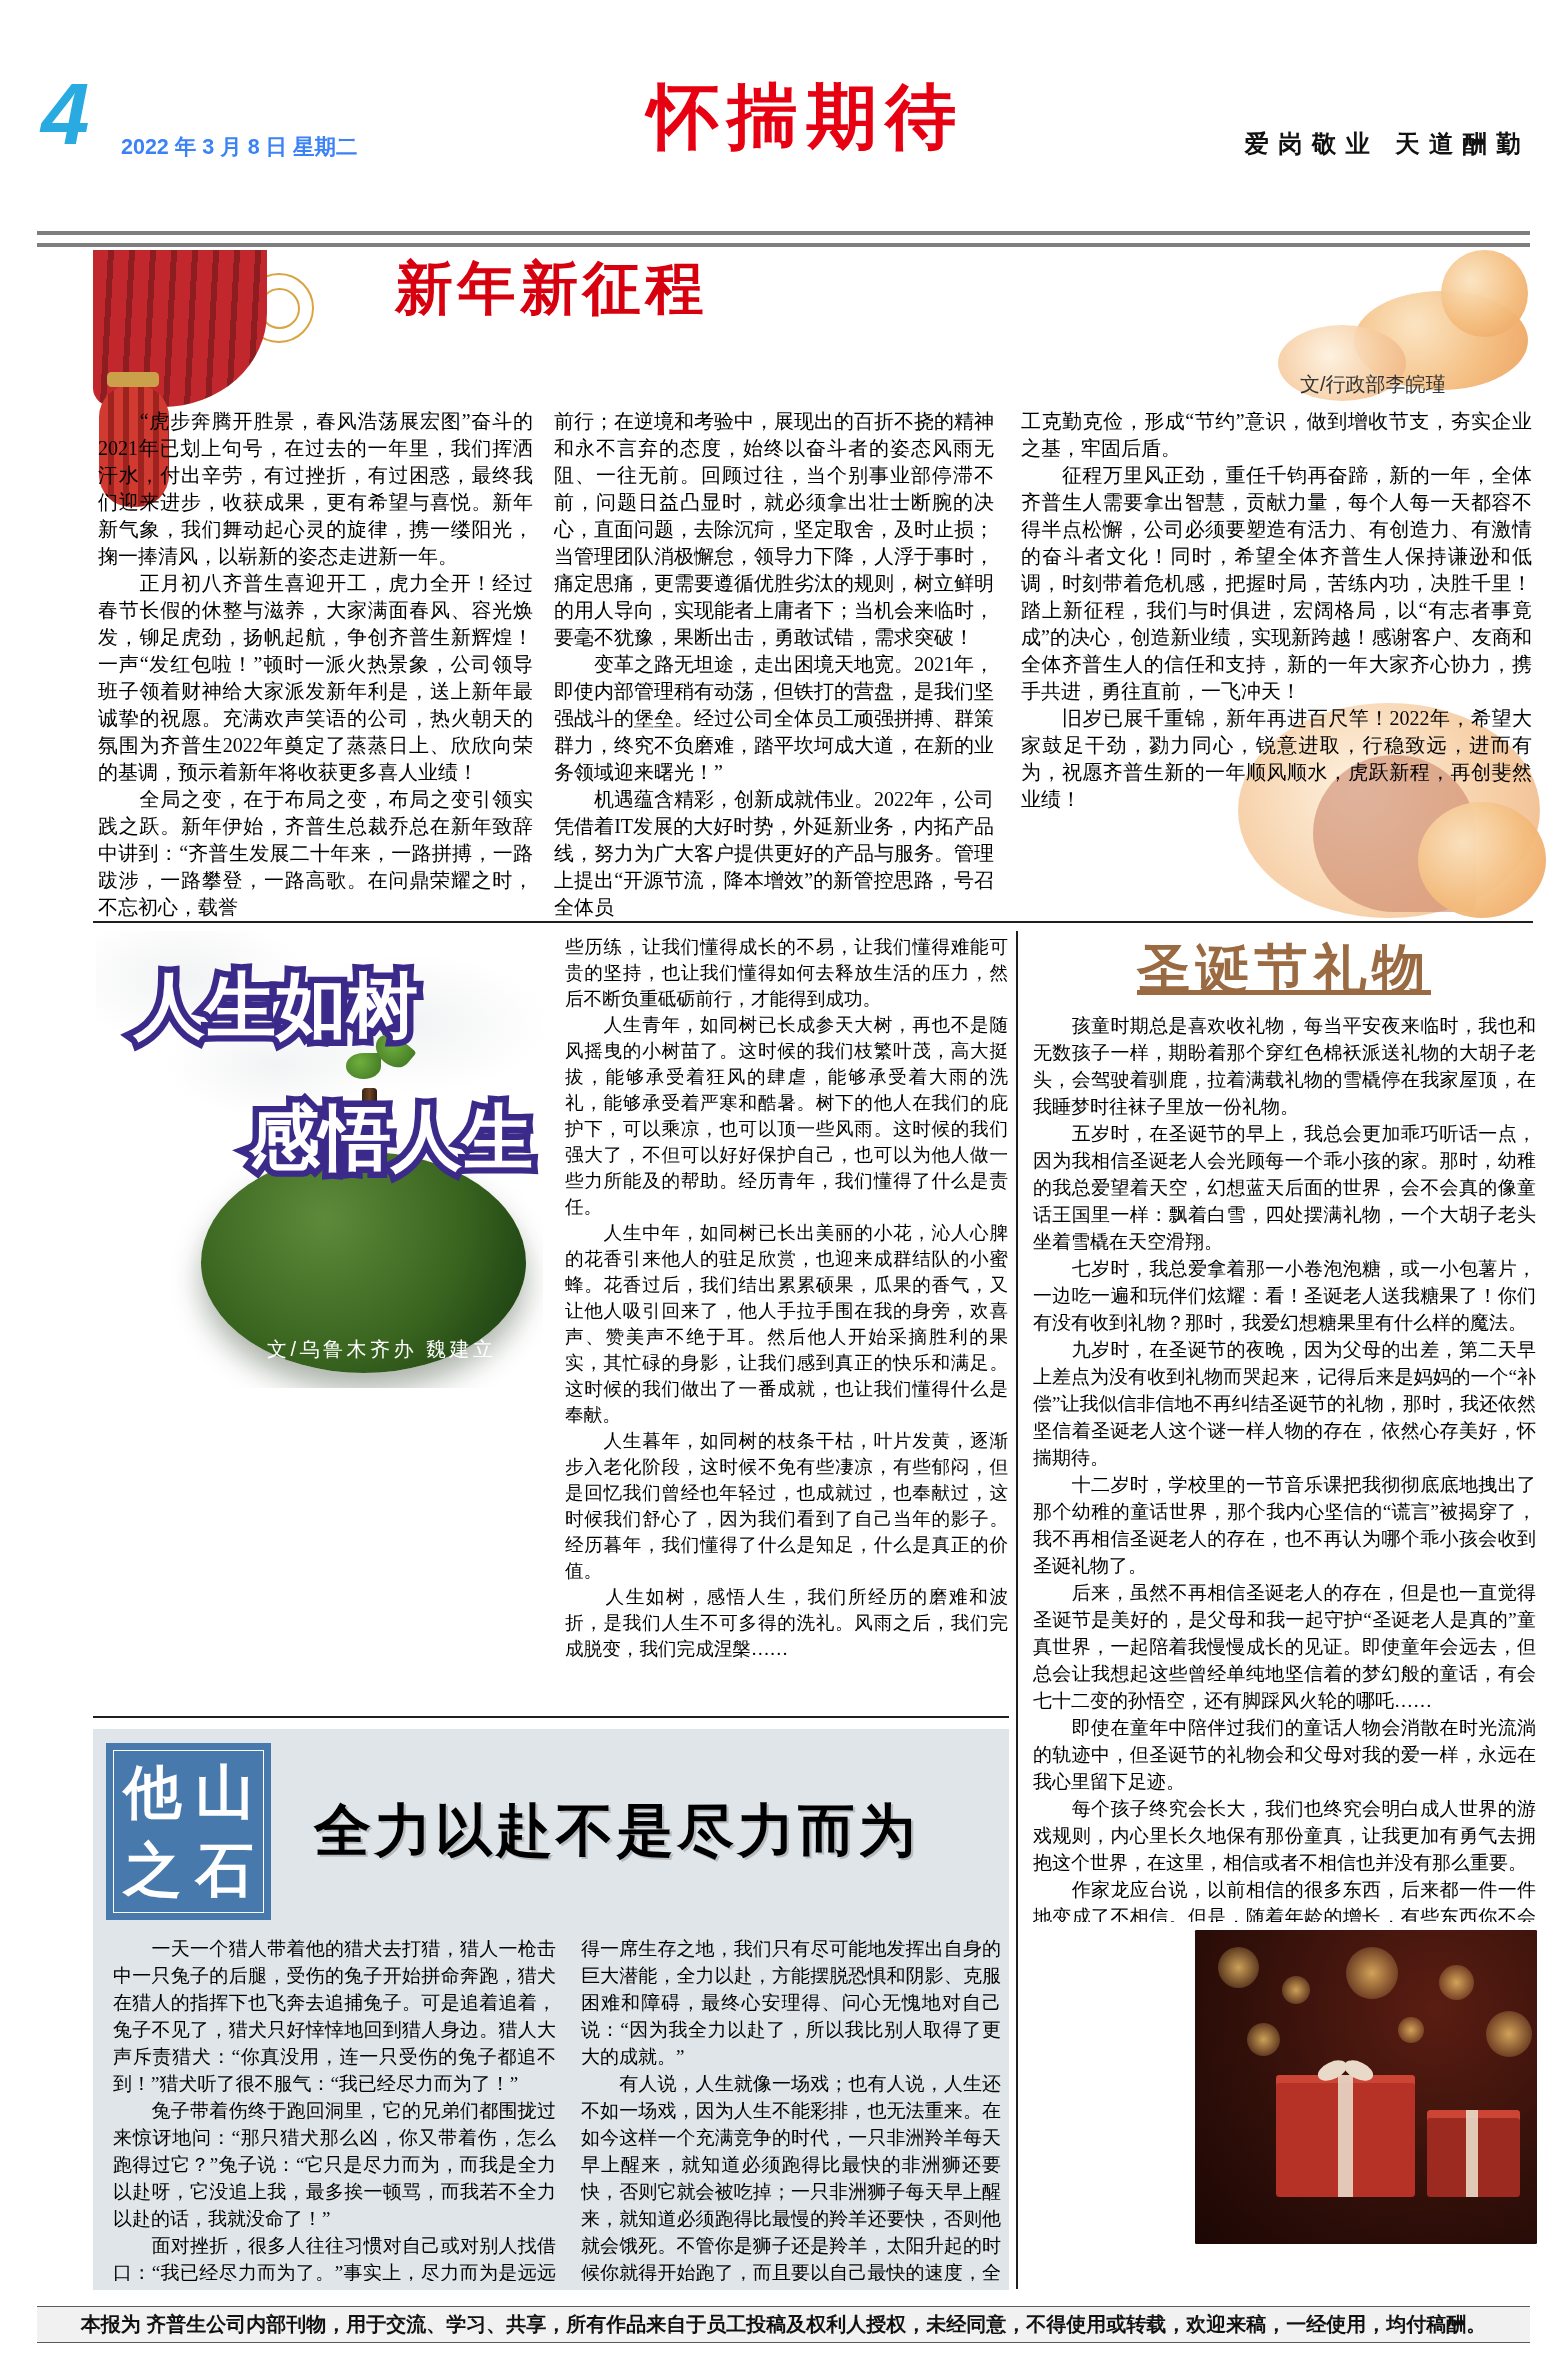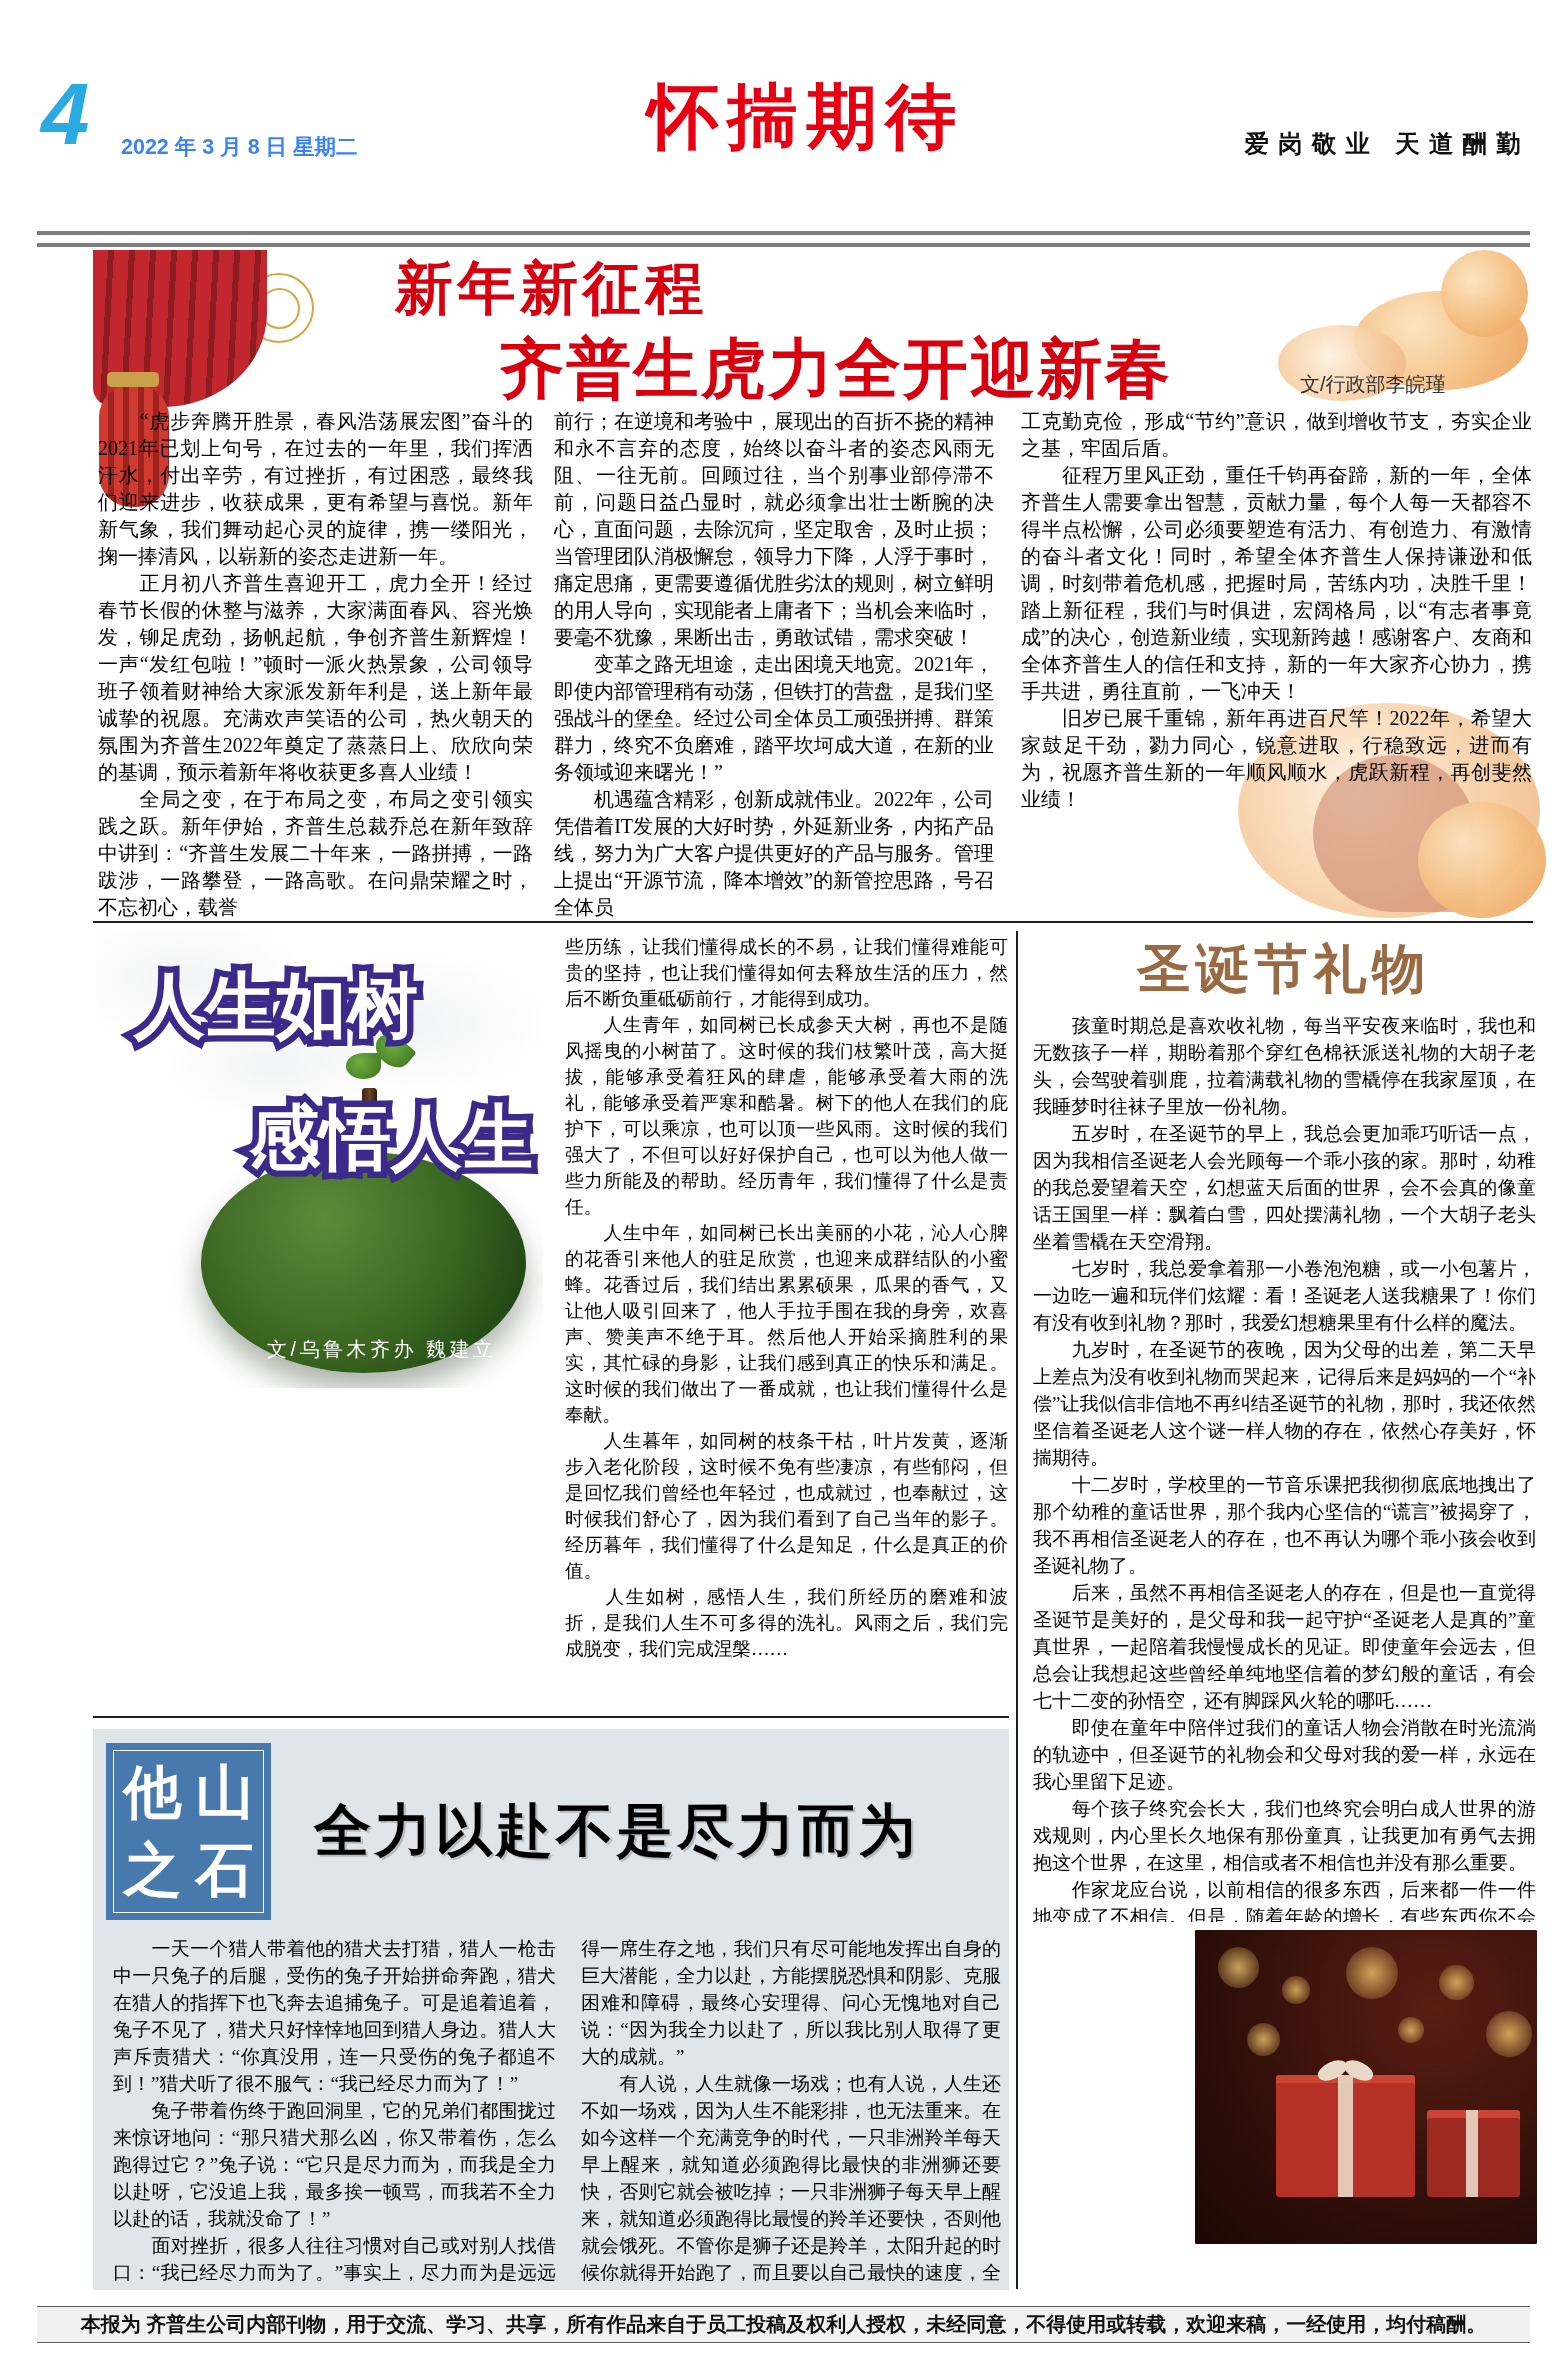--- a/index.html
+++ b/index.html
@@ -75,21 +75,21 @@
   .life-title-stroke {
     position:absolute; left:0; top:0; color:#3b2a8a;
     -webkit-text-stroke:12.8px #3b2a8a; white-space:nowrap;
   }
   .life-title-fill { position:relative; color:#ffffff; white-space:nowrap; }
   .life-credit { font-family:"Liberation Sans",sans-serif; color:#fff; font-size:20px; letter-spacing:3.5px; z-index:6; }
 
   
   .a4-title {
     font-family:"Liberation Sans",sans-serif; font-weight:bold; font-size:53px;
-    color:#9a6a43; letter-spacing:5.8px; text-align:center; z-index:2;
+    color:#9a6a43; letter-spacing:5.8px; text-align:center; z-index:2;text-decoration:underline;
   }
   .gift-photo {
     overflow:hidden; z-index:2; border-radius:1.2px;
     background:radial-gradient(circle at 70% 25%, #5a1d12, #33100a 55%, #1c0704 100%);
   }
   .bokeh { position:absolute; border-radius:50%;
     background:radial-gradient(circle,#f2c56b,rgba(242,197,107,0)); opacity:.8; }
   .gift-box { position:absolute; background:#b63126; border-radius:3.5px;
     box-shadow:inset 0 8.1px 0 #cc4434; }
   .gift-ribbon-v { position:absolute; top:0; bottom:0; width:15px; background:#e9d9c8; opacity:.9; }
@@ -131,21 +131,20 @@
   <div class="abs gold-ring" style="left:259px; top:288px; width:41px; height:41px;"></div>
   <div class="abs lantern-tassel" style="left:131px; top:372px;"></div>
   <div class="abs lantern-cap" style="left:107px; top:372px;"></div>
   <div class="abs lantern-body" style="left:99px; top:385px;"></div>
 
   <div class="abs cloud-blob cloud-a" style="left:1354px; top:291px; width:174px; height:99px;"></div>
   <div class="abs cloud-blob cloud-b" style="left:1278px; top:325px; width:128px; height:76px;"></div>
   <div class="abs cloud-blob cloud-a" style="left:1441px; top:250px; width:87px; height:87px;"></div>
 
   <div class="abs a1-title a1-line1" style="left:395px; top:250px;">新年新征程</div>
-  <div class="abs a1-title a1-line2" style="left:499px; top:325px;">齐普生虎力全开迎新春</div>
   <div class="abs a1-byline" style="left:1300px; top:371px;">文/行政部李皖瑾</div>
 
   <div class="abs body-text" style="left:98px; top:408px; width:435px; height:511px;">　　“虎步奔腾开胜景，春风浩荡展宏图”奋斗的2021年已划上句号，在过去的一年里，我们挥洒汗水，付出辛劳，有过挫折，有过困惑，最终我们迎来进步，收获成果，更有希望与喜悦。新年新气象，我们舞动起心灵的旋律，携一缕阳光，掬一捧清风，以崭新的姿态走进新一年。
 　　正月初八齐普生喜迎开工，虎力全开！经过春节长假的休整与滋养，大家满面春风、容光焕发，铆足虎劲，扬帆起航，争创齐普生新辉煌！一声“发红包啦！”顿时一派火热景象，公司领导班子领着财神给大家派发新年利是，送上新年最诚挚的祝愿。充满欢声笑语的公司，热火朝天的氛围为齐普生2022年奠定了蒸蒸日上、欣欣向荣的基调，预示着新年将收获更多喜人业绩！
 　　全局之变，在于布局之变，布局之变引领实践之跃。新年伊始，齐普生总裁乔总在新年致辞中讲到：“齐普生发展二十年来，一路拼搏，一路跋涉，一路攀登，一路高歌。在问鼎荣耀之时，不忘初心，载誉</div>
   <div class="abs body-text" style="left:554px; top:408px; width:440px; height:511px;">前行；在逆境和考验中，展现出的百折不挠的精神和永不言弃的态度，始终以奋斗者的姿态风雨无阻、一往无前。回顾过往，当个别事业部停滞不前，问题日益凸显时，就必须拿出壮士断腕的决心，直面问题，去除沉疴，坚定取舍，及时止损；当管理团队消极懈怠，领导力下降，人浮于事时，痛定思痛，更需要遵循优胜劣汰的规则，树立鲜明的用人导向，实现能者上庸者下；当机会来临时，要毫不犹豫，果断出击，勇敢试错，需求突破！
 　　变革之路无坦途，走出困境天地宽。2021年，即使内部管理稍有动荡，但铁打的营盘，是我们坚强战斗的堡垒。经过公司全体员工顽强拼搏、群策群力，终究不负磨难，踏平坎坷成大道，在新的业务领域迎来曙光！”
 　　机遇蕴含精彩，创新成就伟业。2022年，公司凭借着IT发展的大好时势，外延新业务，内拓产品线，努力为广大客户提供更好的产品与服务。管理上提出“开源节流，降本增效”的新管控思路，号召全体员</div>
   <div class="abs body-text" style="left:1021px; top:408px; width:511px; height:511px;">工克勤克俭，形成“节约”意识，做到增收节支，夯实企业之基，牢固后盾。
 　　征程万里风正劲，重任千钧再奋蹄，新的一年，全体齐普生人需要拿出智慧，贡献力量，每个人每一天都容不得半点松懈，公司必须要塑造有活力、有创造力、有激情的奋斗者文化！同时，希望全体齐普生人保持谦逊和低调，时刻带着危机感，把握时局，苦练内功，决胜千里！踏上新征程，我们与时俱进，宏阔格局，以“有志者事竟成”的决心，创造新业绩，实现新跨越！感谢客户、友商和全体齐普生人的信任和支持，新的一年大家齐心协力，携手共进，勇往直前，一飞冲天！

